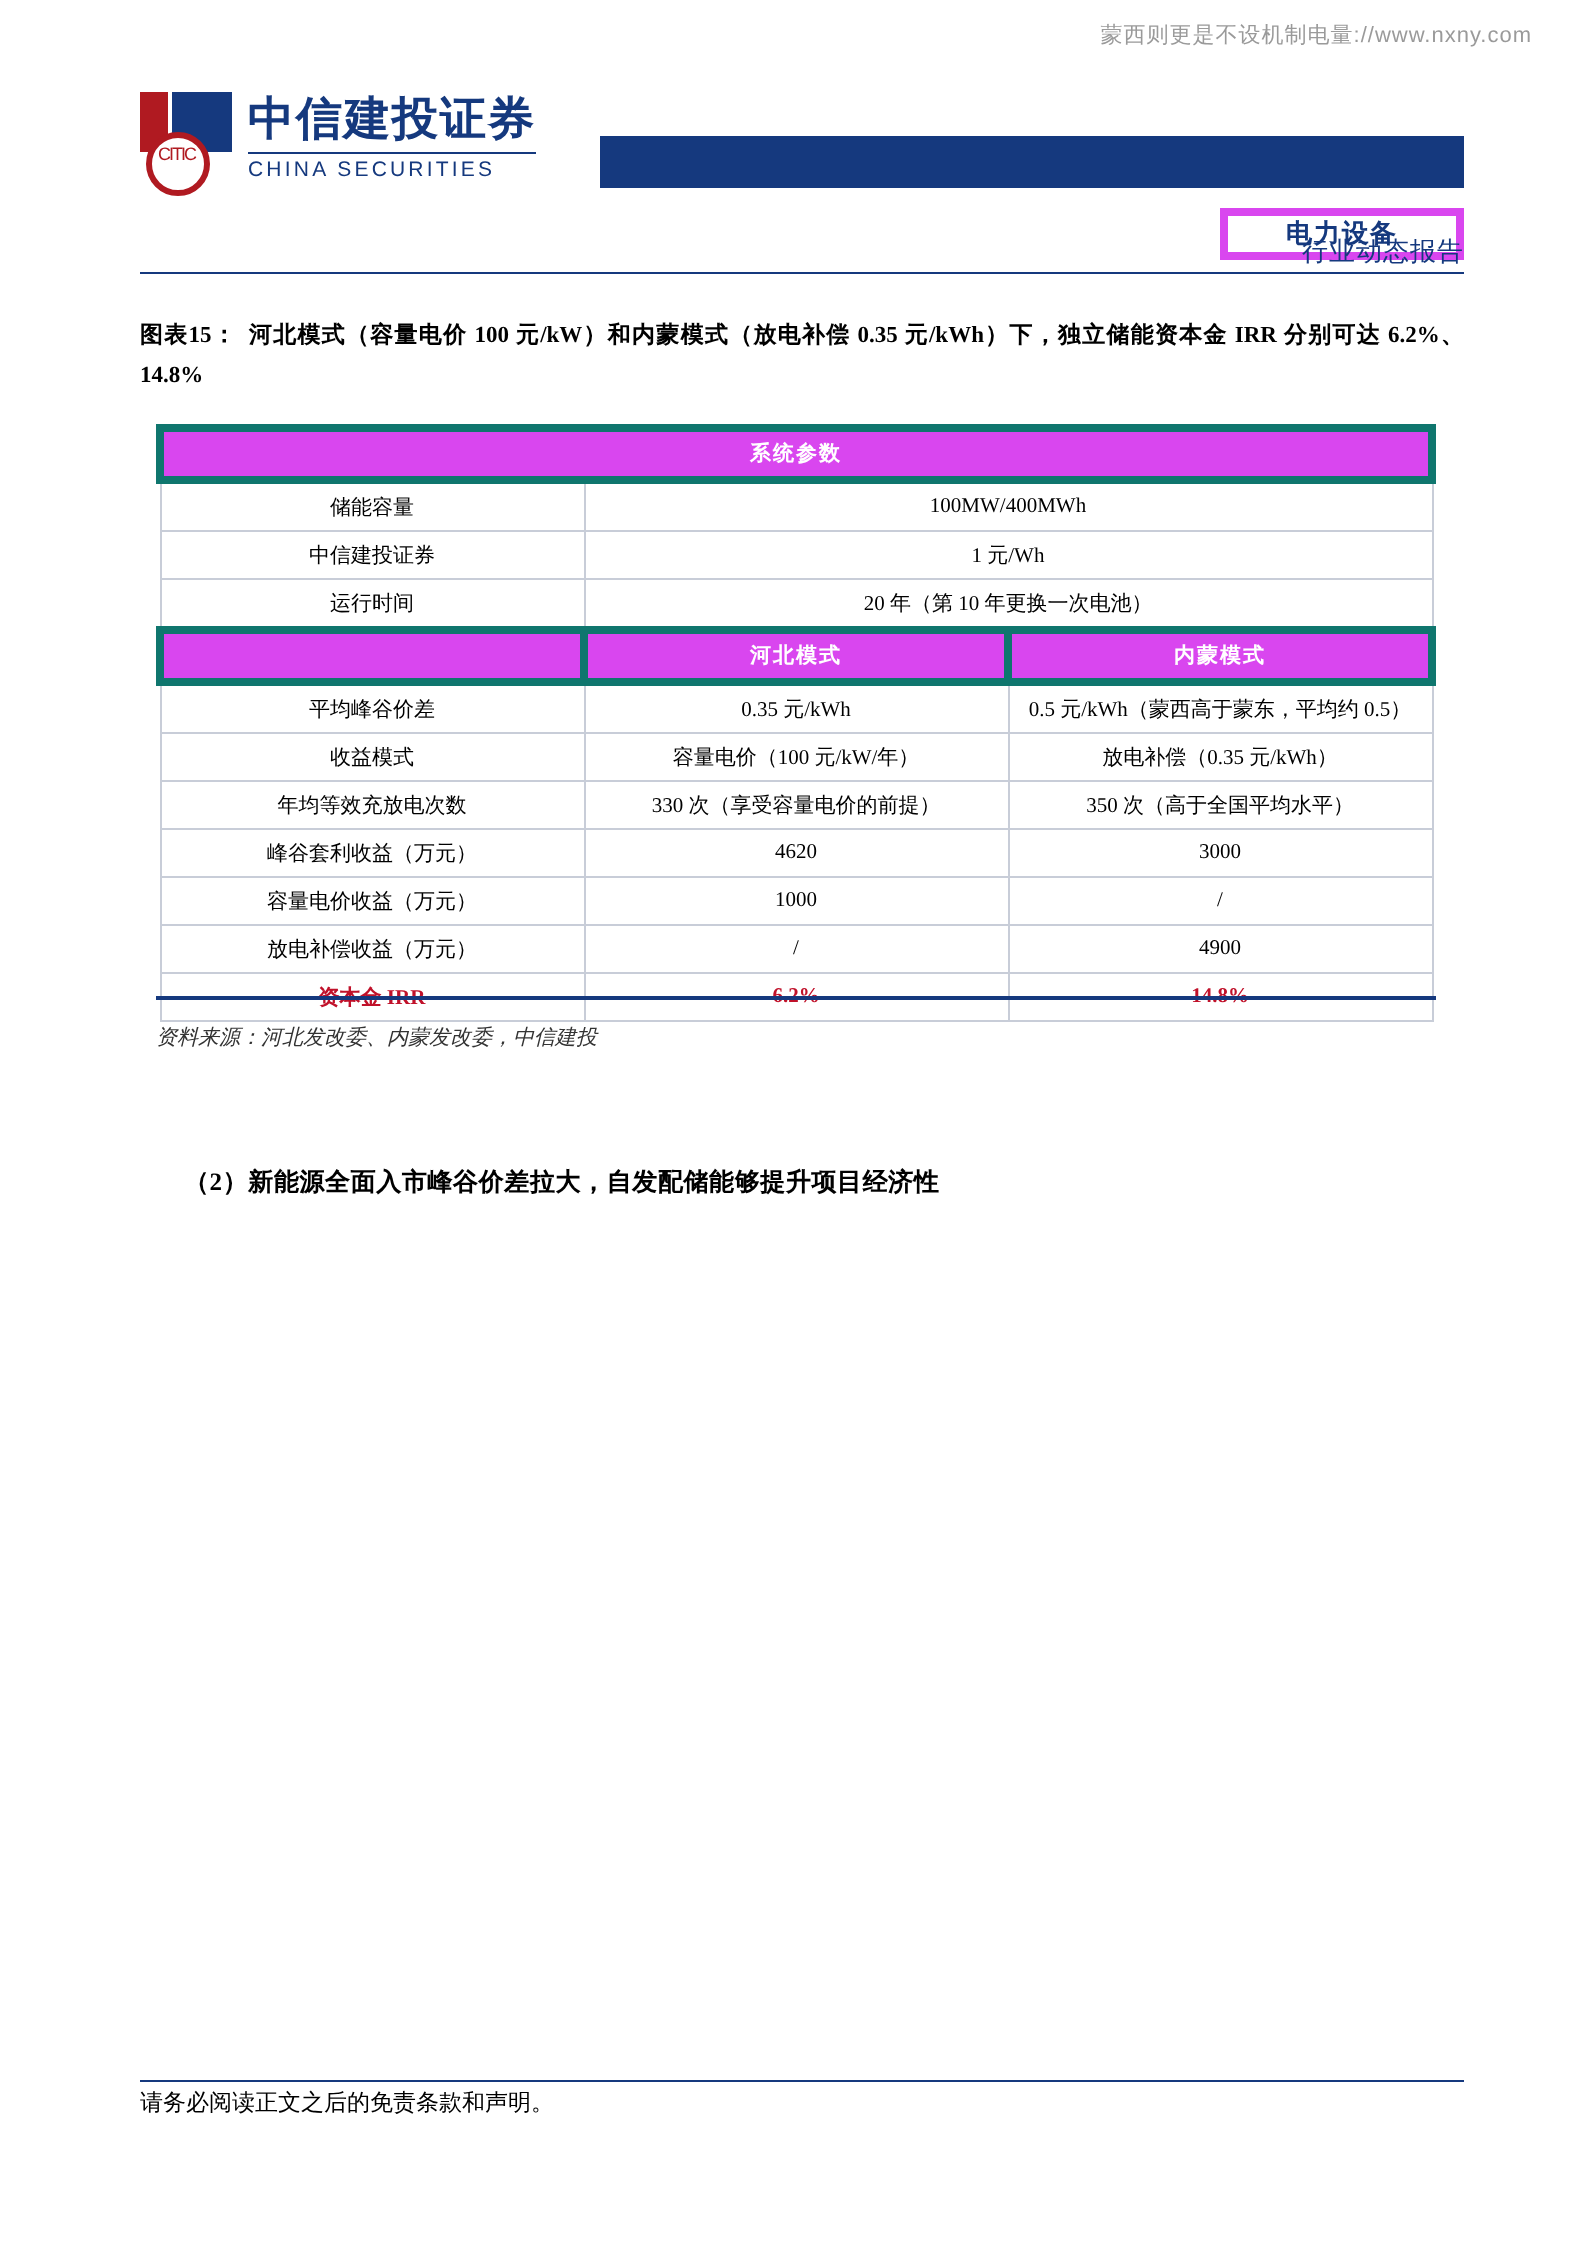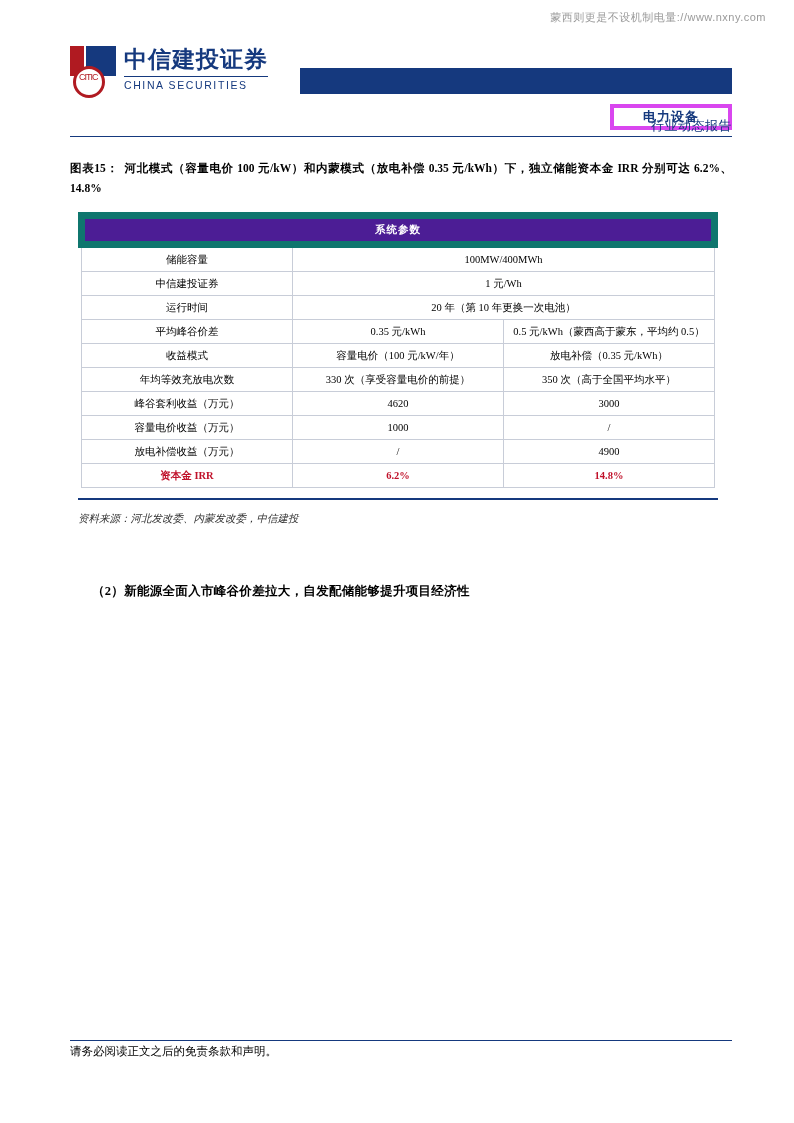--- a/index.html
+++ b/index.html
@@ -176,24 +176,24 @@
     table-layout: fixed;
   }
   table.fin td {
     border: 1px solid #c8cdd8;
     height: 21px;
     text-align: center;
     vertical-align: middle;
     padding: 1px 3px;
   }
   table.fin tr.band td {
-    background: #4c1d95;
+    background: #d946ef;
     color: #ffffff;
     font-weight: bold;
-    border: 7px solid #0f766e;
+    border: 4px solid #0f766e;
     height: 20px;
     letter-spacing: 1px;
   }
   table.fin td.lbl {
     width: 200px;
   }
   table.fin tr.irr td {
     color: #c0112a;
     font-weight: bold;
   }
@@ -293,20 +293,25 @@
           <td colspan="2">100MW/400MWh</td>
         </tr>
         <tr>
           <td class="lbl">中信建投证券</td>
           <td colspan="2">1 元/Wh</td>
         </tr>
         <tr>
           <td class="lbl">运行时间</td>
           <td colspan="2">20 年（第 10 年更换一次电池）</td>
         </tr>
+        <tr class="band">
+          <td class="lbl"></td>
+          <td>河北模式</td>
+          <td>内蒙模式</td>
+        </tr>
         <tr>
           <td class="lbl">平均峰谷价差</td>
           <td>0.35 元/kWh</td>
           <td>0.5 元/kWh（蒙西高于蒙东，平均约 0.5）</td>
         </tr>
         <tr>
           <td class="lbl">收益模式</td>
           <td>容量电价（100 元/kW/年）</td>
           <td>放电补偿（0.35 元/kWh）</td>
         </tr>

